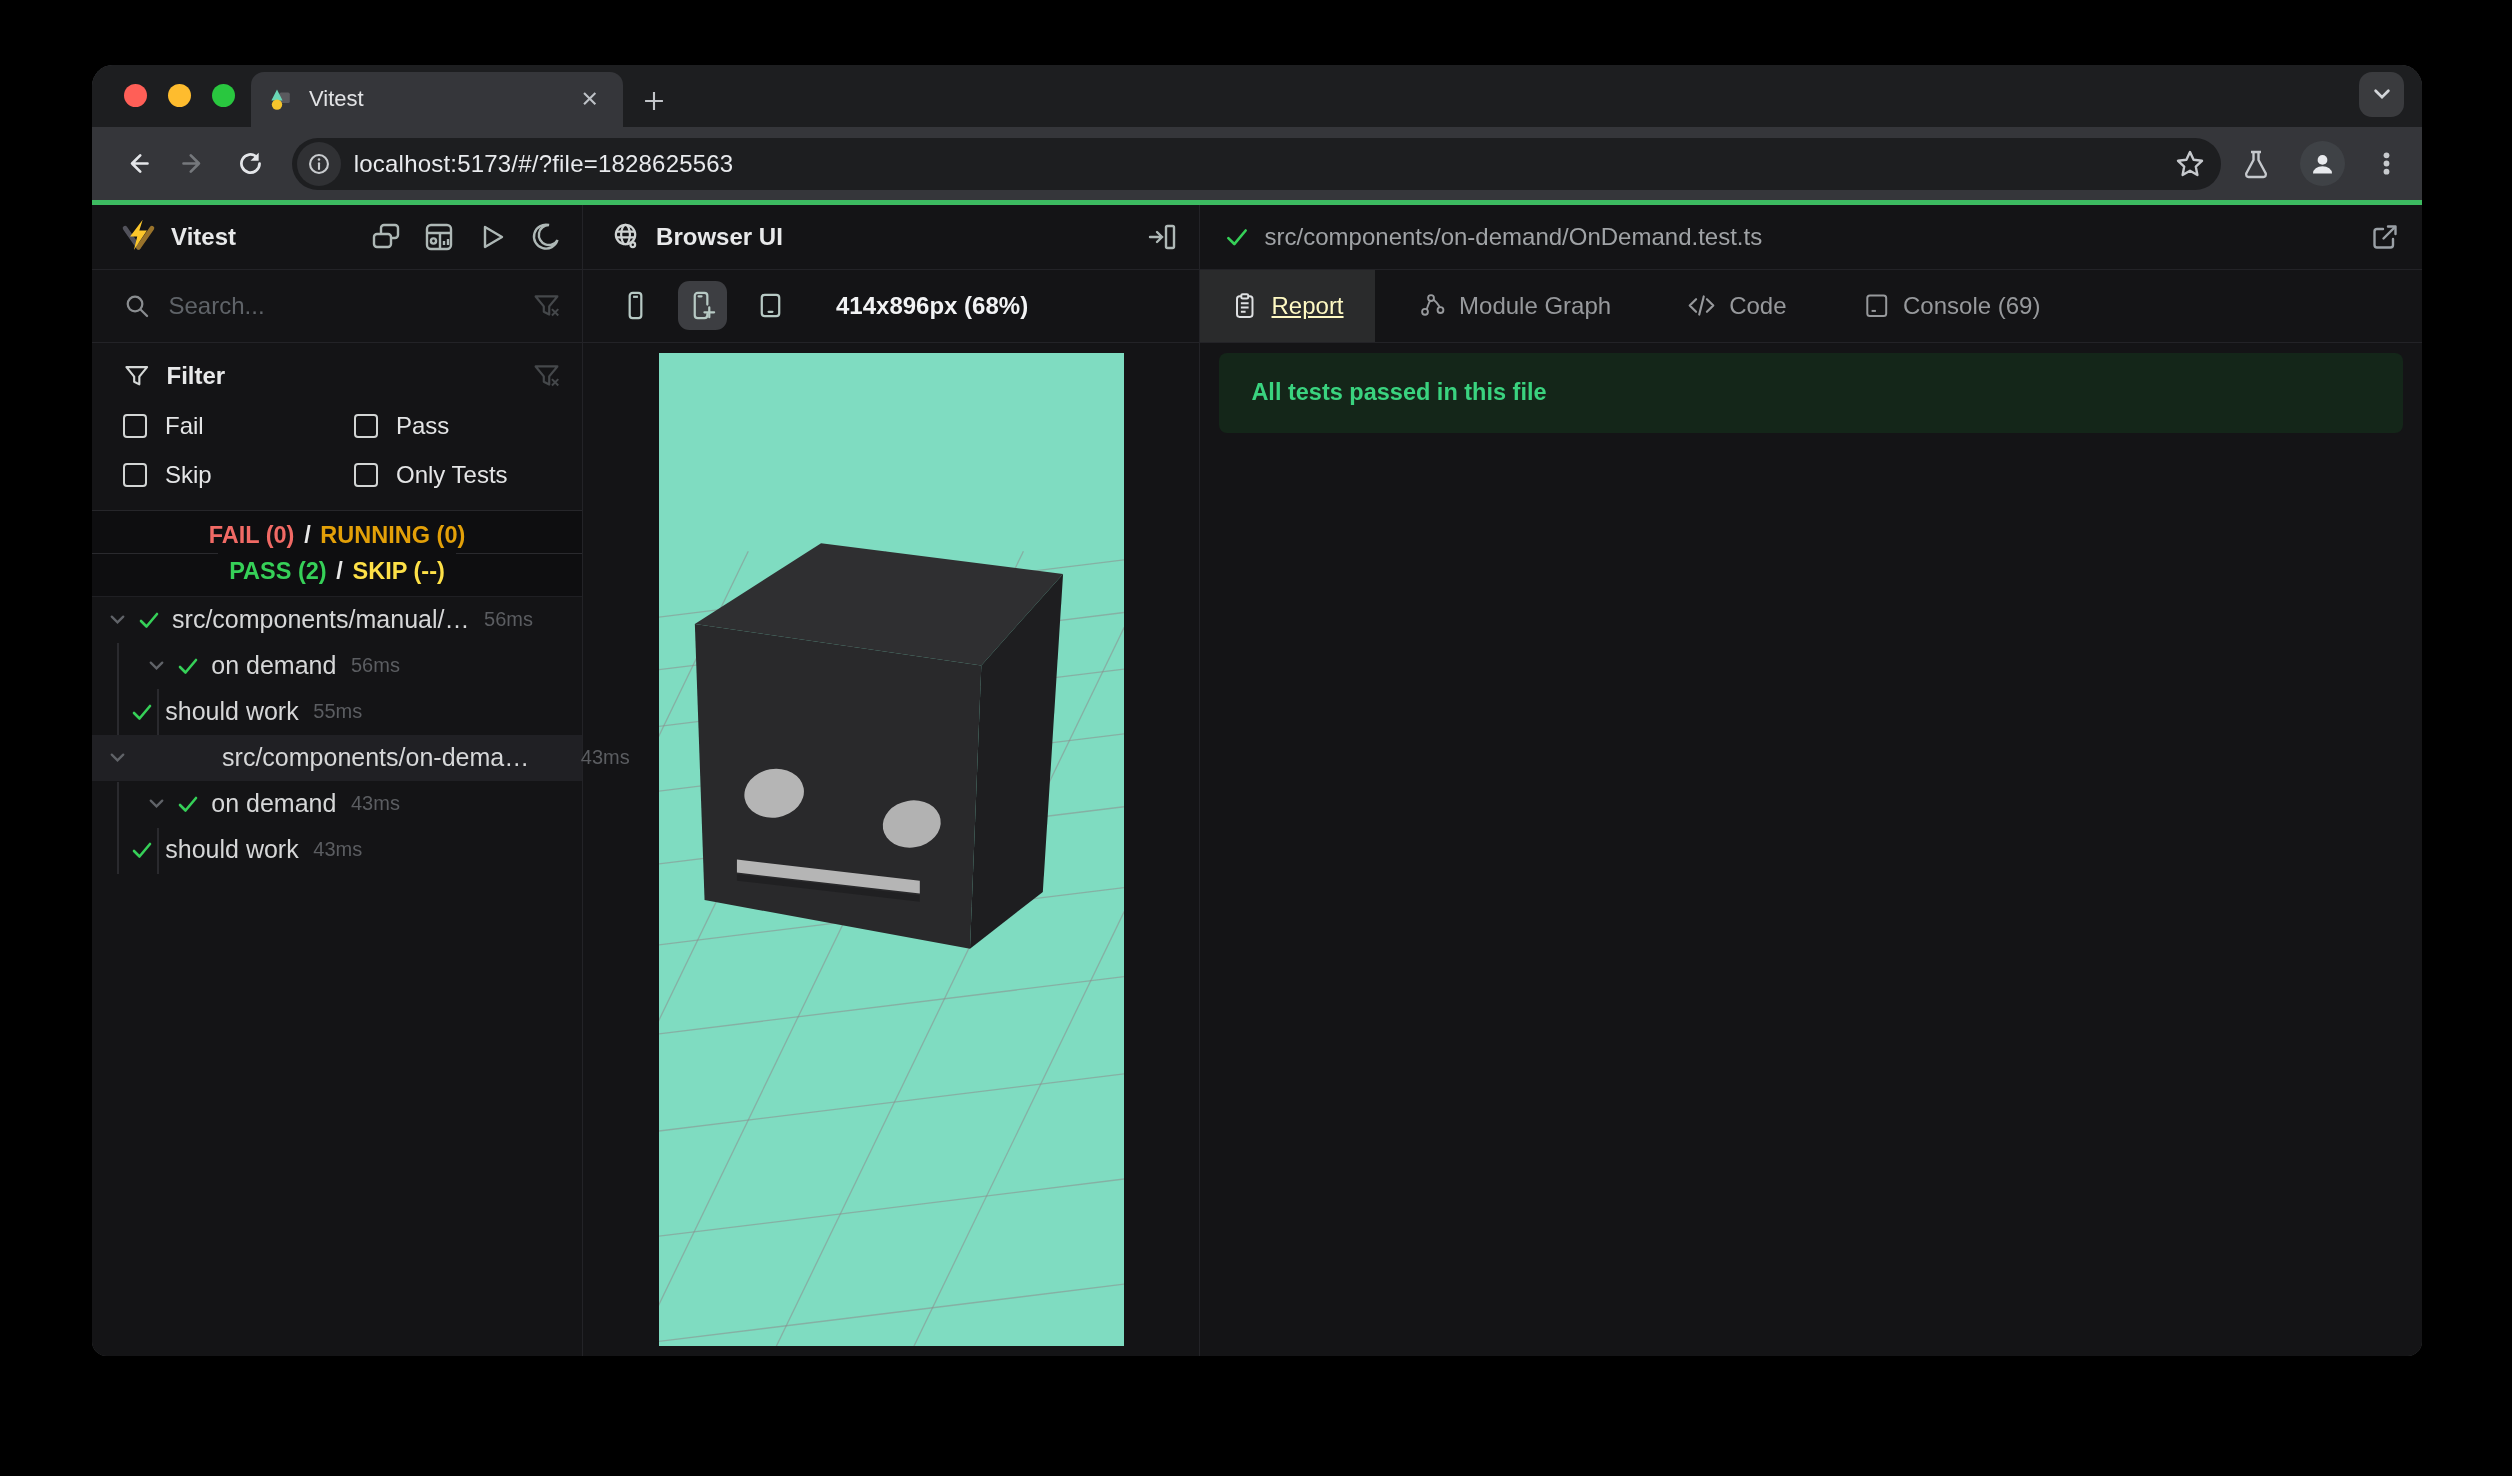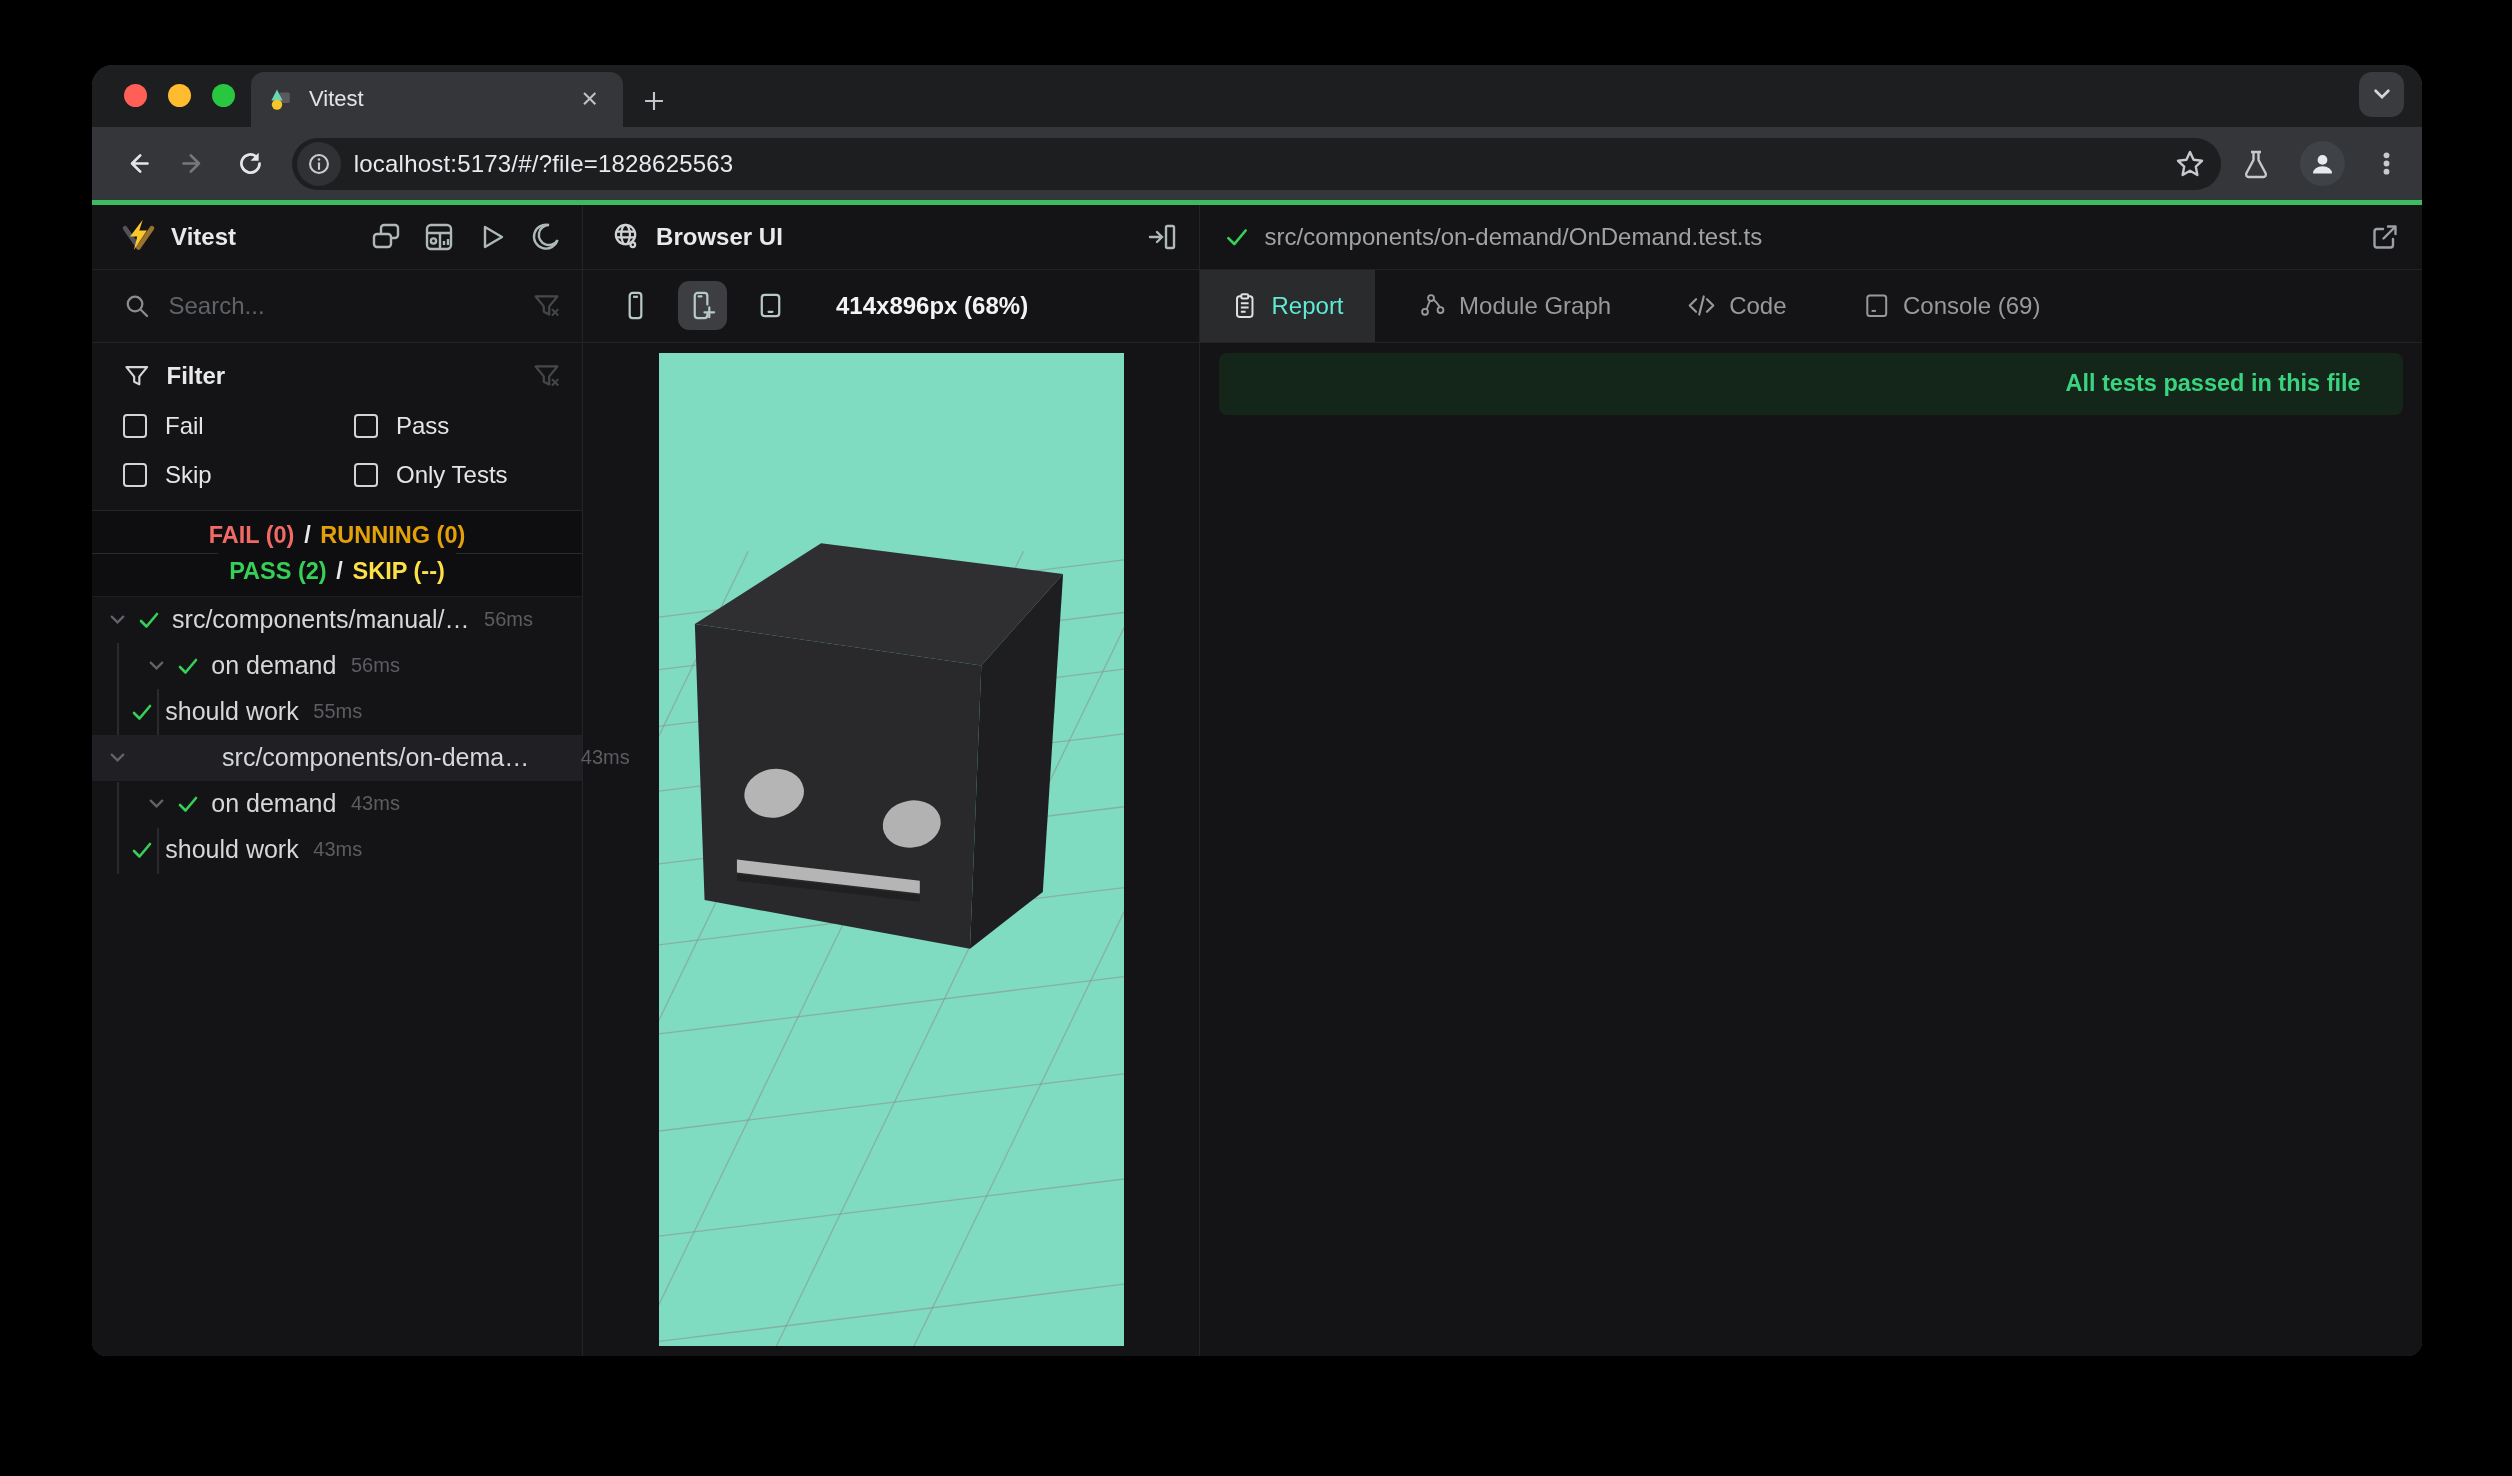--- a/index.html
+++ b/index.html
@@ -79,23 +79,23 @@
   .dev-btn.active { background:#3d3e42; }
   .vp-label { font-size:24px; font-weight:bold; color:#f2f3f4; margin-left:23px; }
   .preview-area { flex:1; display:flex; justify-content:center; }
   .viewport { margin-top:9.7px; width:465px; height:993px; background:#7fdcc1; }
 
   
   .file-path { color:#a0a3a6; font-size:24px; margin-left:14.6px; flex:1; white-space:nowrap; overflow:hidden; }
   .tabsrow { padding:0; }
   .rtab { height:100%; display:flex; align-items:center; padding:0 32px; color:#97999c; font-size:24px; }
   .rtab .lbl { margin-left:13px; }
-  .rtab.active { background:#2a2b2c; color:#5eead4; padding:16px 31px; }
-  .banner { height:62px; margin:9.7px 19.4px 0 19.4px; background:#142619; border-radius:8px;
-    display:flex; align-items:center; padding:0 42px;justify-content:flex-end; }
+  .rtab.active { background:#2a2b2c; color:#fef9c3; padding:16px 31px;text-decoration:underline; }
+  .banner { height:80px; margin:9.7px 19.4px 0 19.4px; background:#142619; border-radius:8px;
+    display:flex; align-items:center; padding:0 32px; }
   .banner-text { color:#3ad37f; font-size:23.5px; font-weight:bold; }
 
   svg { display:block; }
 </style>
 </head>
 <body>
 
 <div class="window">
 
   <div class="tabstrip">

